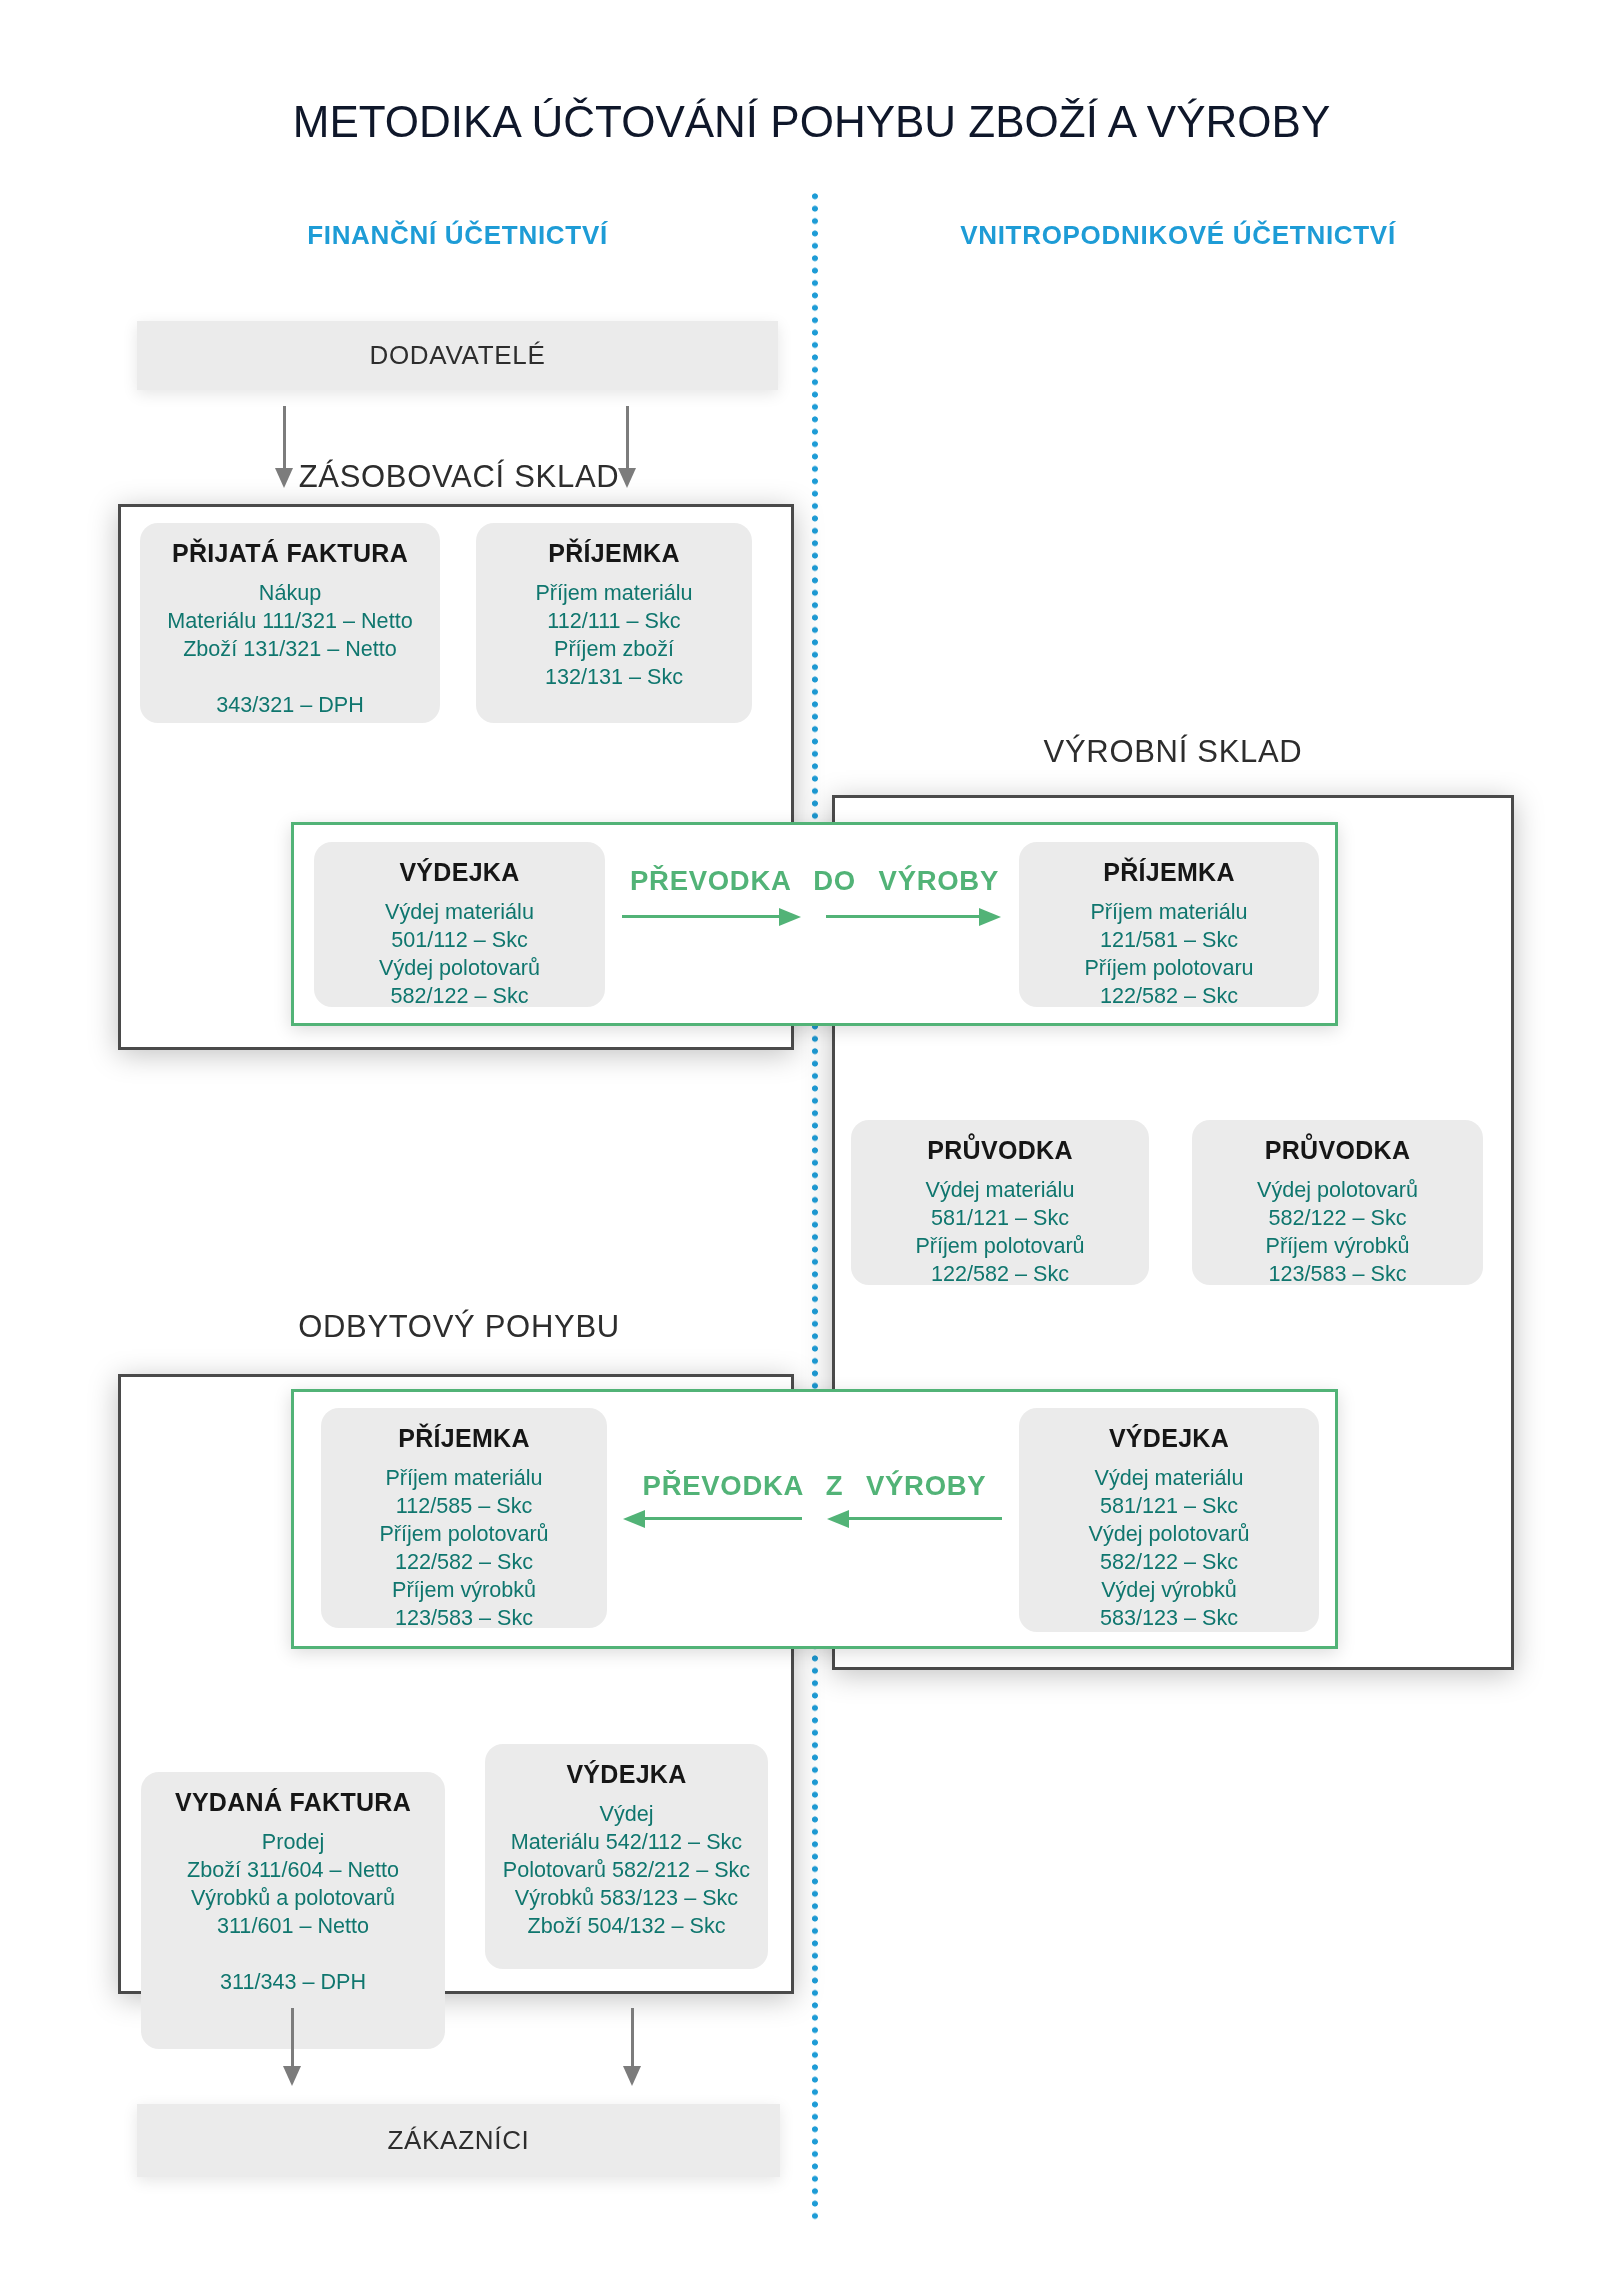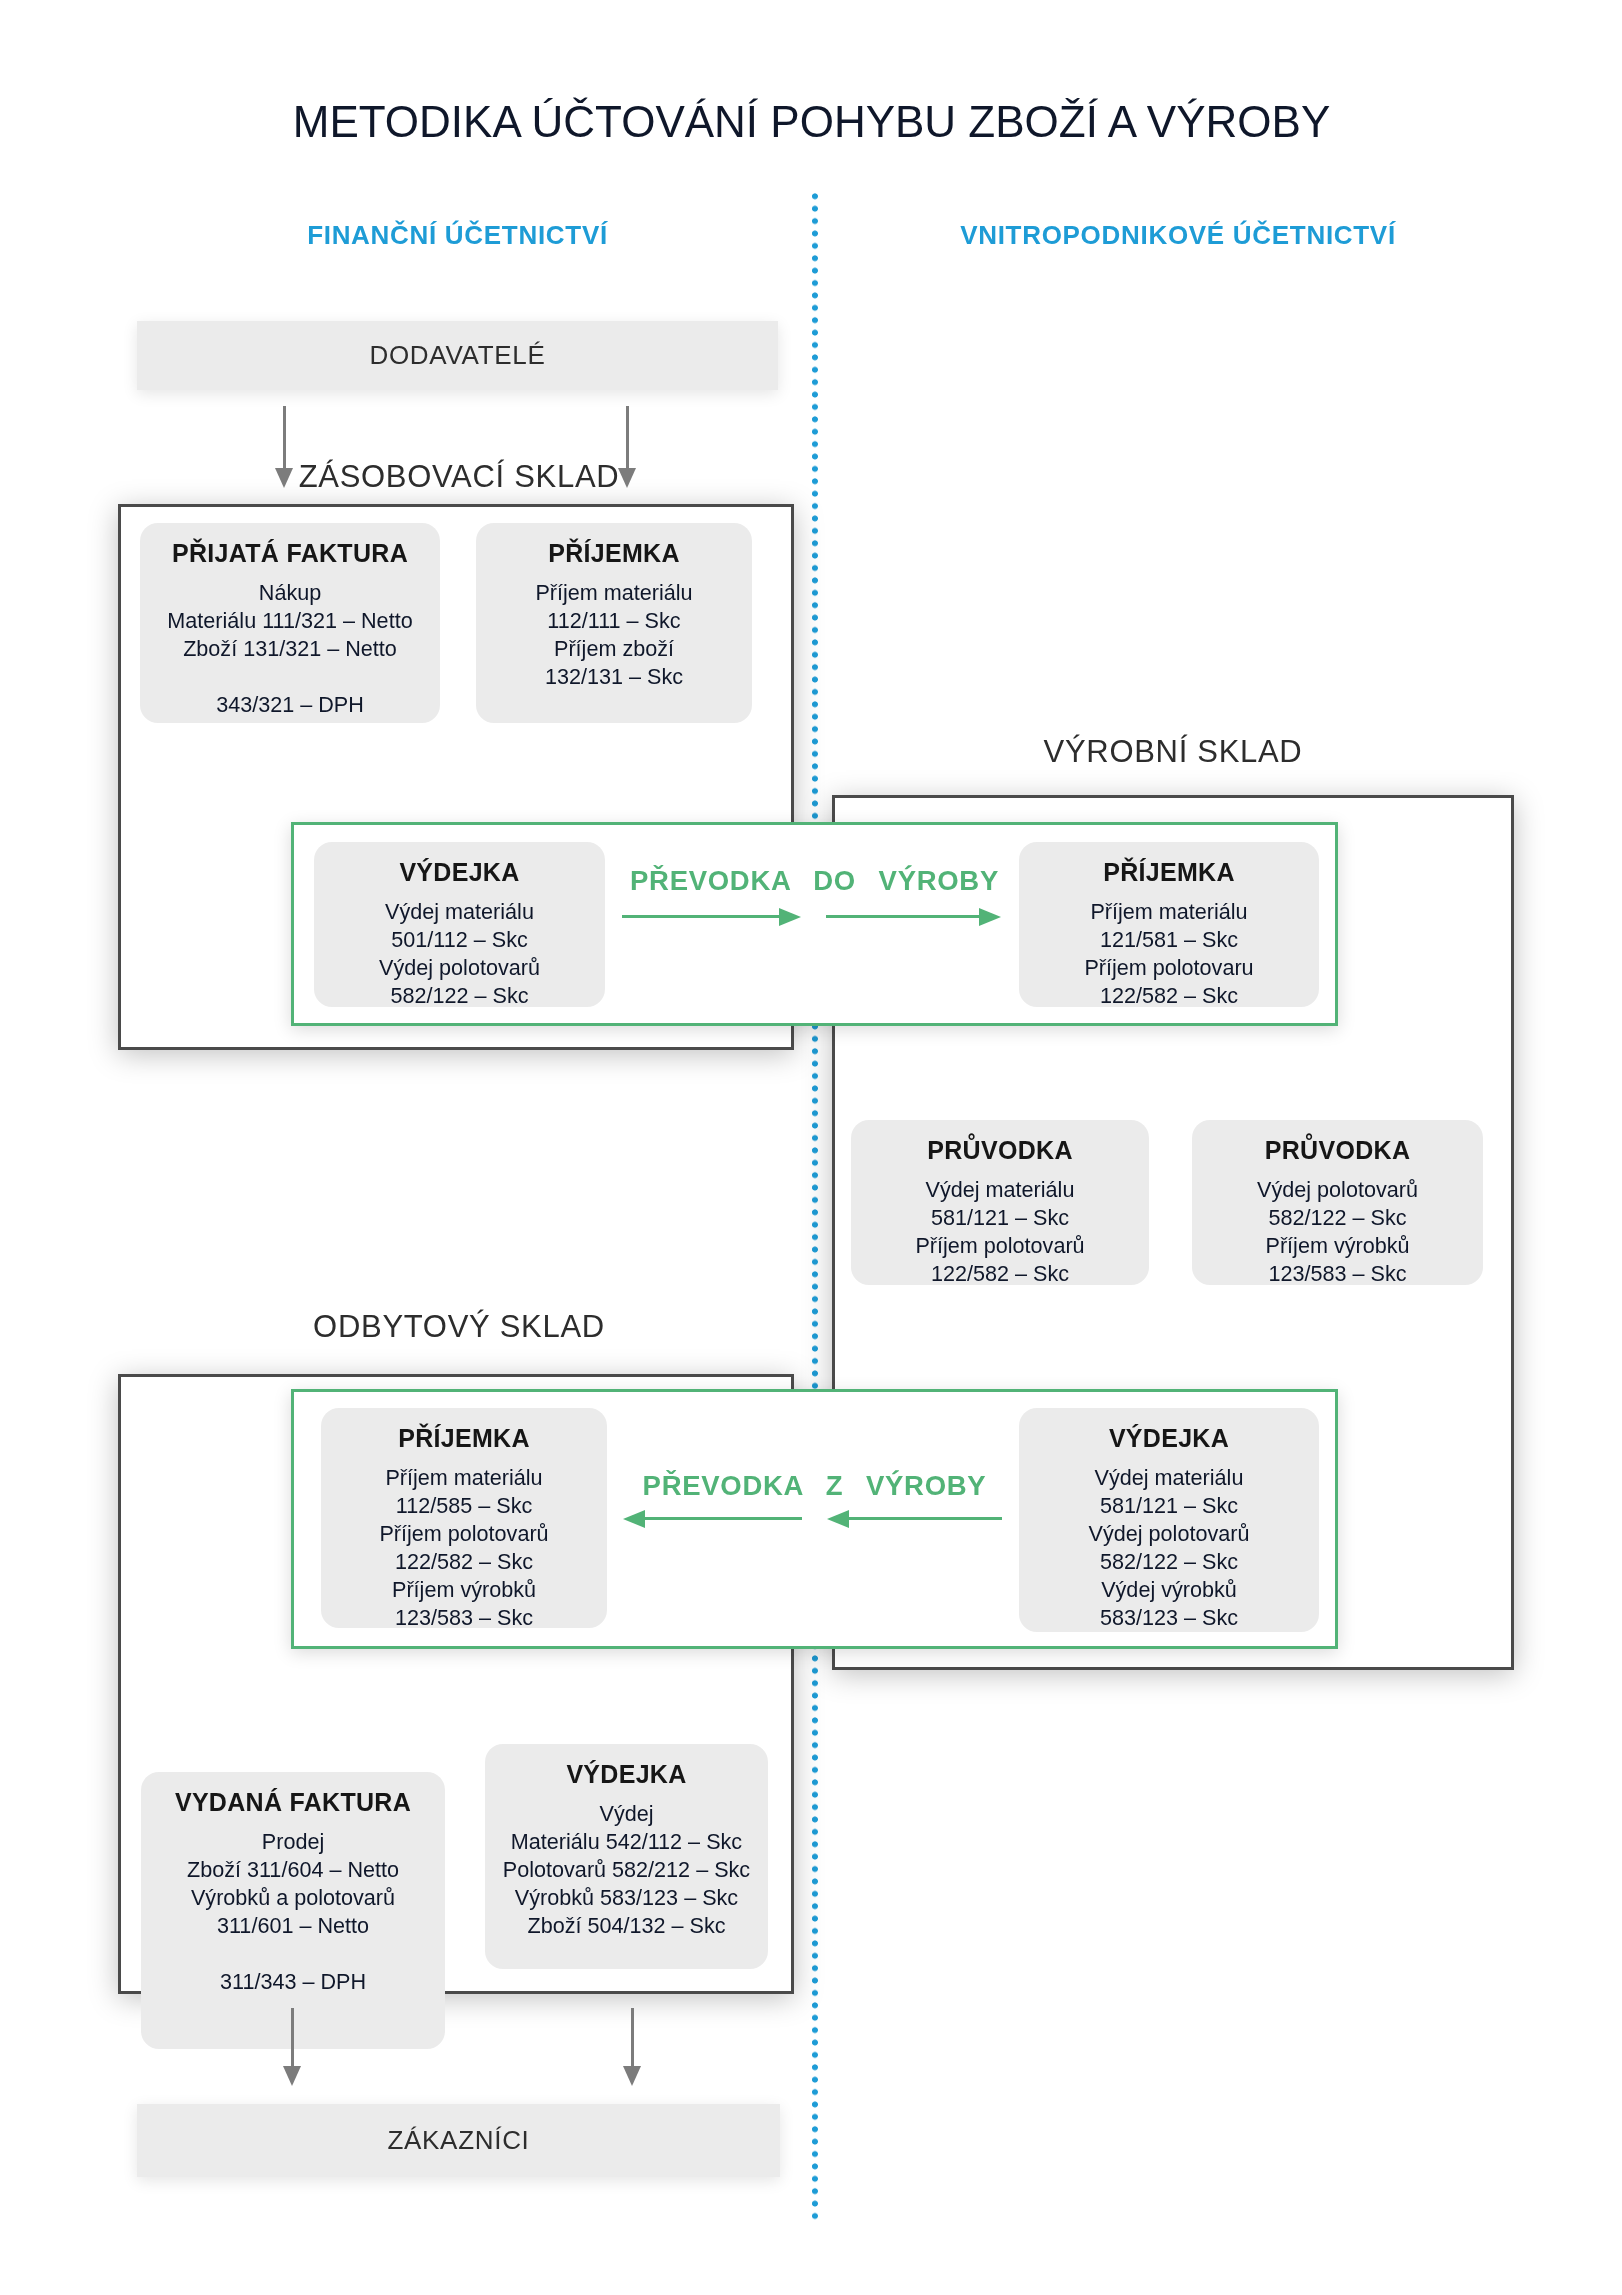--- a/index.html
+++ b/index.html
@@ -36,21 +36,21 @@
     border:3.3px solid #52b377;background:#ffffff;z-index:4;box-sizing:border-box;
     box-shadow:0 3.9px 17px rgba(0,0,0,0.15);
   }
   .card{
     background:#ebebeb;text-align:center;z-index:5;padding-top:15.7px;box-sizing:border-box;border-radius:18px;
   }
   .card-title{
     font-size:25px;font-weight:700;color:#161616;letter-spacing:0.3px;margin-bottom:11.8px;
   }
   .card-line{
-    font-size:21.6px;line-height:28px;min-height:28px;color:#0f172a;
+    font-size:21.6px;line-height:28px;min-height:28px;color:#0f766e;
   }
   .transfer-label{
     font-size:27.5px;font-weight:600;color:#52b377;letter-spacing:0.7px;word-spacing:14.4px;
     text-align:center;z-index:6;
   }
   
   .varrow{width:2.6px;background:#7c7c7c;z-index:6;}
   .varrow::after{
     content:"";position:absolute;left:50%;bottom:-19.6px;transform:translateX(-50%);
     width:0;height:0;border-left:9.8px solid transparent;border-right:9.8px solid transparent;
@@ -141,21 +141,21 @@
     <div class="card-line">122/582 – Skc</div>
   </div>
   <div class="abs card" style="left:1192px;top:1120px;width:291px;height:165px;">
     <div class="card-title">PRŮVODKA</div>
     <div class="card-line">Výdej polotovarů</div>
     <div class="card-line">582/122 – Skc</div>
     <div class="card-line">Příjem výrobků</div>
     <div class="card-line">123/583 – Skc</div>
   </div>
 
-  <div class="abs sec-label" style="left:222px;top:1309px;width:474px;">ODBYTOVÝ SKLAD</div>
+  <div class="abs sec-label" style="left:222px;top:1309px;width:474px;">ODBYTOVÝ POHYBU</div>
   <div class="abs frame" style="left:118px;top:1374px;width:676px;height:620px;"></div>
 
   <div class="abs green-box" style="left:291px;top:1389px;width:1047px;height:260px;"></div>
 
   <div class="abs card" style="left:321px;top:1408px;width:286px;height:220px;">
     <div class="card-title">PŘÍJEMKA</div>
     <div class="card-line">Příjem materiálu</div>
     <div class="card-line">112/585 – Skc</div>
     <div class="card-line">Příjem polotovarů</div>
     <div class="card-line">122/582 – Skc</div>

